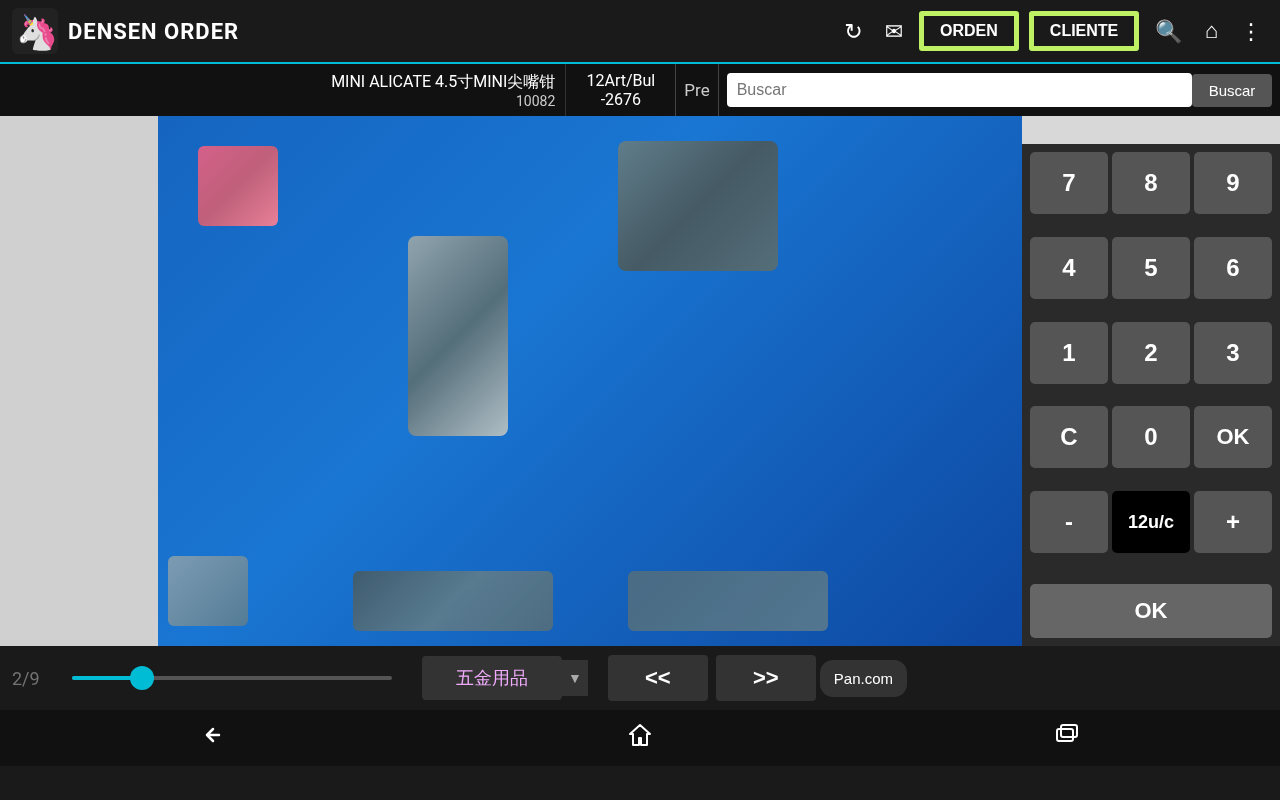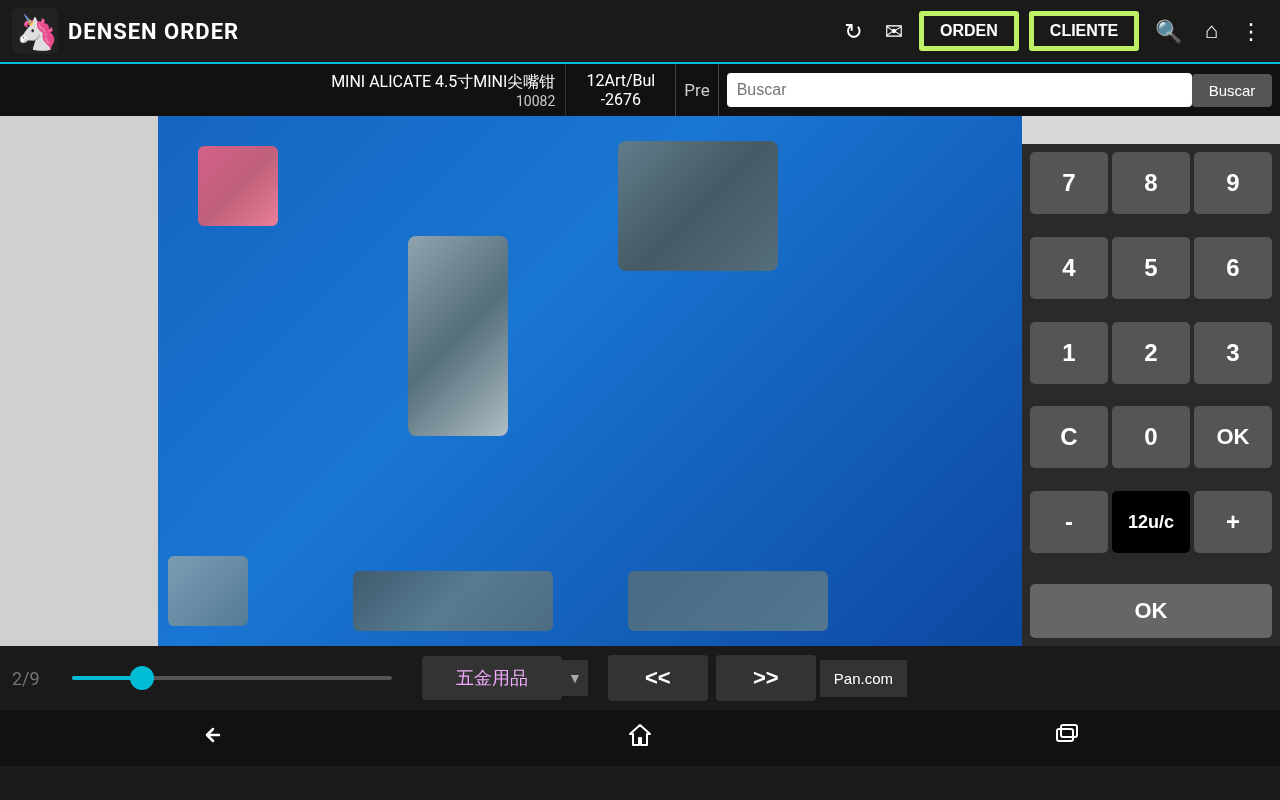--- a/index.html
+++ b/index.html
@@ -337,21 +337,21 @@
       border-radius: 4px;
       cursor: pointer;
       min-width: 100px;
     }
     #pancom-btn {
       background: #333;
       color: #fff;
       border: none;
       font-size: 15px;
       padding: 10px 14px;
-      border-radius: 0;
+      border-radius: 13px;
       cursor: pointer;
       min-width: 80px;
       text-align: center;
     }
 
     
     #android-nav {
       display: flex;
       align-items: center;
       justify-content: space-around;

